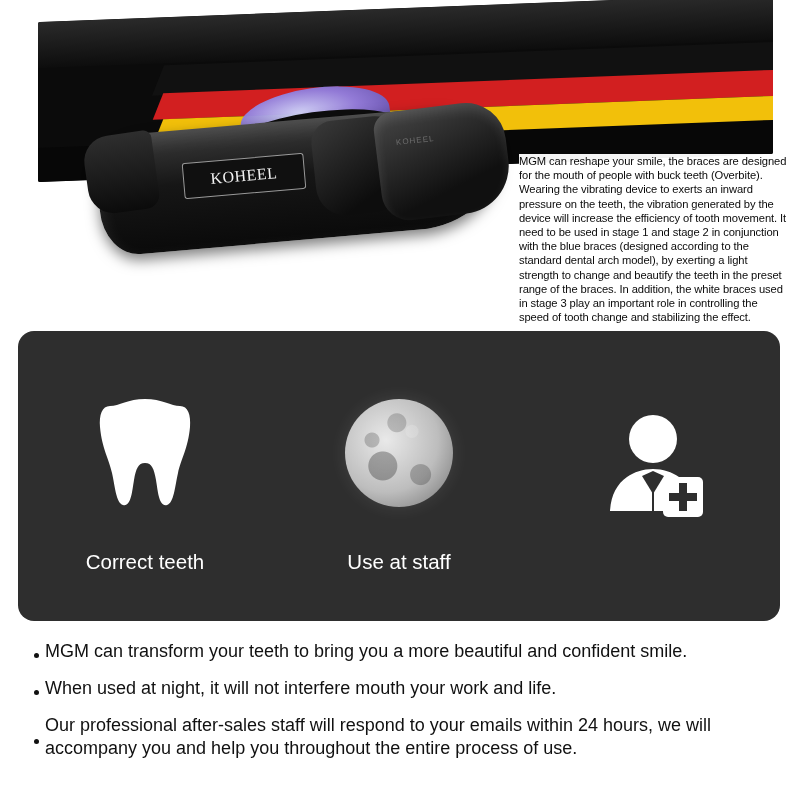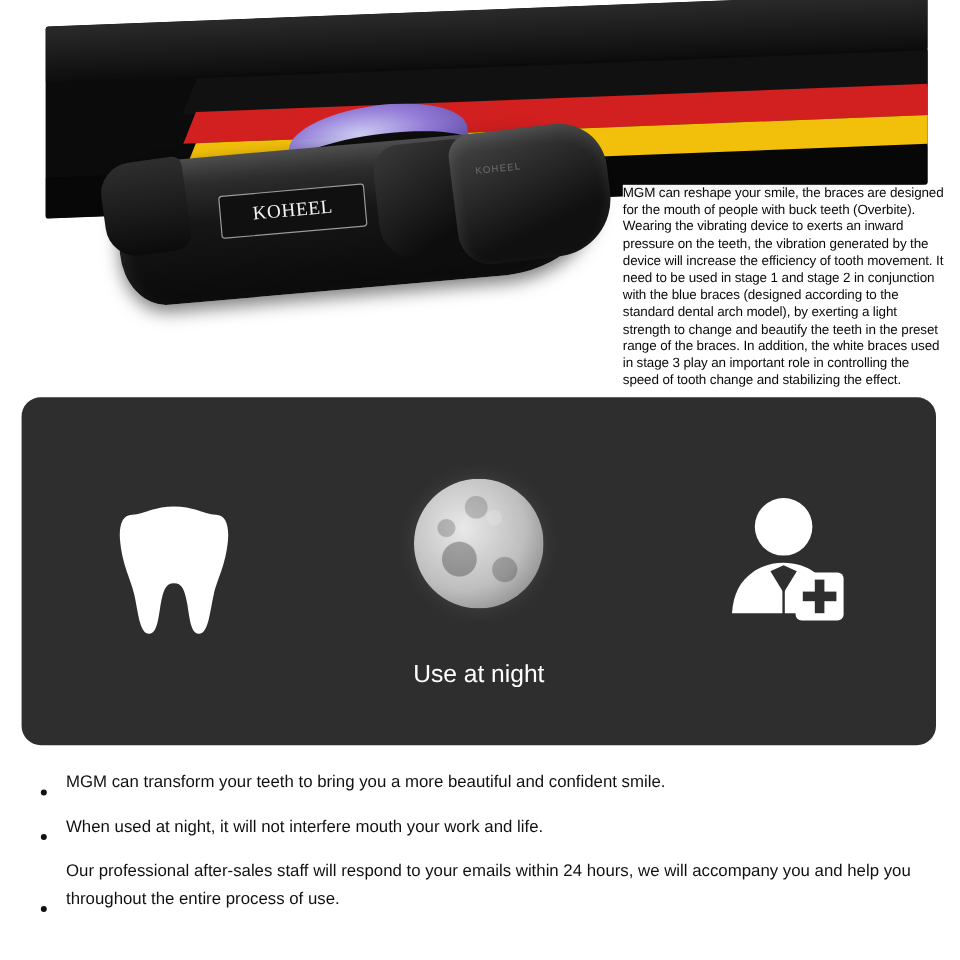--- a/index.html
+++ b/index.html
@@ -227,25 +227,24 @@
   
   .bullets {
     position: absolute;
     left: 34px;
     top: 640px;
     width: 740px;
     color: #111111;
   }
   .bullet {
     display: flex;
-    align-items: flex-end;
-    font-size: 14px;
+    align-items: center;
+    font-size: 18px;
     line-height: 23px;
     margin-bottom: 14px;
-    gap: 10px;
   }
   .bullet .dot {
     flex: 0 0 auto;
     margin: 8px 6px 0 0;
     width: 5px;
     height: 5px;
     background: #111;
     border-radius: 50%;
   }
   .bullet .txt { flex: 1 1 auto; }
@@ -281,27 +280,28 @@
 
 <div class="feature-card">
   <div class="feature-row">
 
     <div class="feature">
       <div class="icon-wrap">
         <svg width="96" height="116" viewBox="0 0 96 116" aria-hidden="true">
           <path d="M48 4C31 4 22 11 13 11 5 11 2 20 3 32c2 22 9 32 12 46 3 13 4 30 11 32 8 2 9-13 11-25 2-11 4-17 11-17s9 6 11 17c2 12 3 27 11 25 7-2 8-19 11-32 3-14 10-24 12-46 1-12-2-21-10-21-9 0-18-7-35-7z" fill="#ffffff"></path>
         </svg>
       </div>
+      <div class="caption">Correct teeth</div>
     </div>
 
     <div class="feature">
       <div class="icon-wrap">
         <div class="moon"></div>
       </div>
-      <div class="caption">Use at night</div>
+      <div class="caption">Use at staff</div>
     </div>
 
     <div class="feature">
       <div class="icon-wrap">
         <svg width="122" height="126" viewBox="0 0 122 126" aria-hidden="true">
           <circle cx="61" cy="26" r="24" fill="#ffffff"></circle>
           <path d="M61 56c-10 0-19 3-26 8-10 7-16 18-17 34h42V70h2v28h42c-1-16-7-27-17-34-7-5-16-8-26-8z" fill="#ffffff"></path>
           <path d="M61 58l-11 5 11 18 11-18-11-5z" fill="#2e2e2e"></path>
           <rect x="71" y="64" width="40" height="40" rx="5" fill="#ffffff"></rect>
           <rect x="87" y="70" width="8" height="28" fill="#2e2e2e"></rect>

